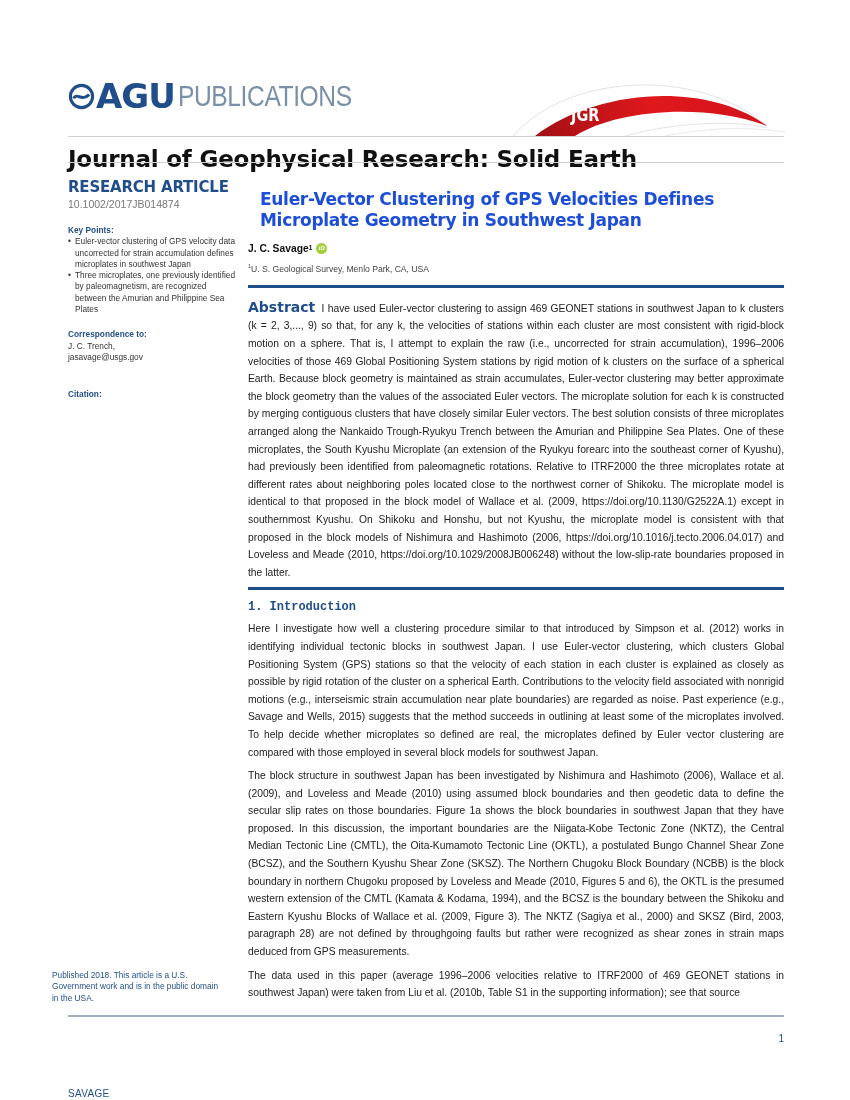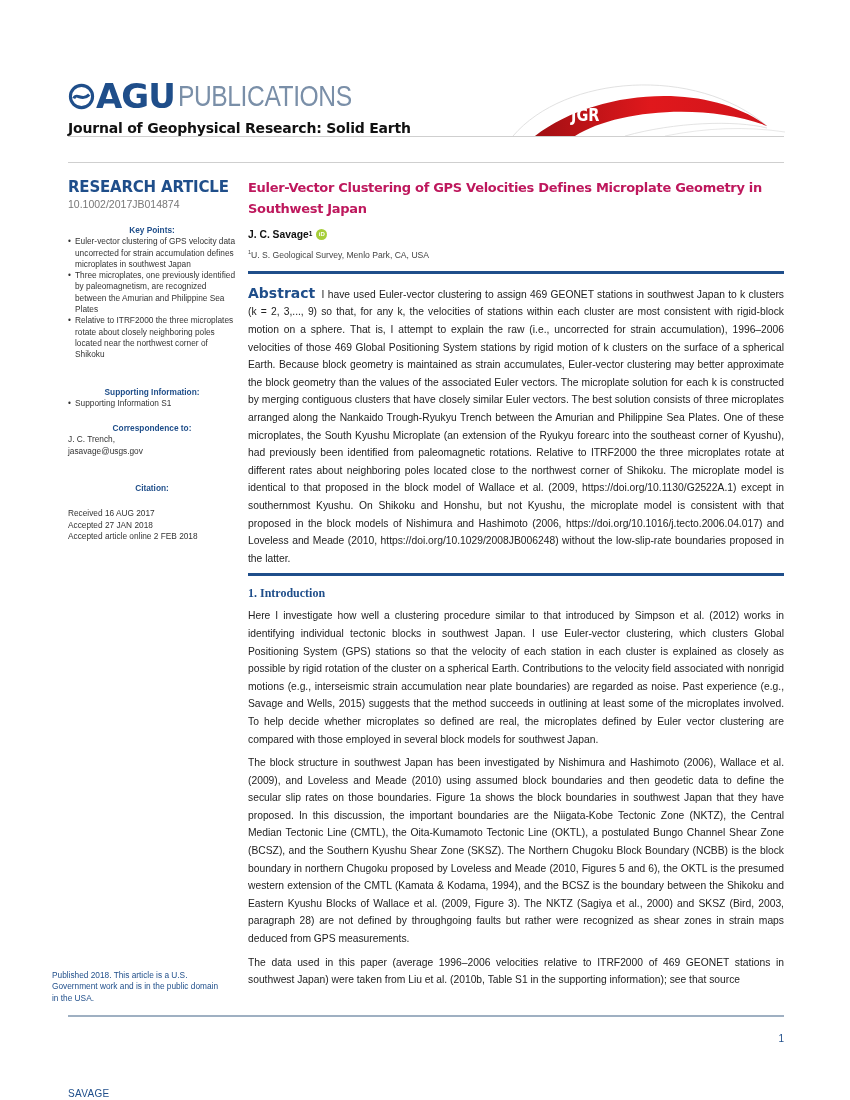--- a/index.html
+++ b/index.html
@@ -9,48 +9,48 @@
   
   .masthead { position: absolute; left: 68px; top: 78px; height: 32px; display: flex; align-items: flex-end; }
   .agu-logo-mark { width: 27px; height: 27px; margin-right: 1px; }
   .agu-word { font-family: "DejaVu Sans", sans-serif; font-weight: bold; font-size: 34px; color: #1f4e8a; letter-spacing: -1px; line-height: 28px; }
   .pub-word { font-family: "Liberation Sans", sans-serif; font-size: 30px; color: #7a8fa8; line-height: 28px; margin-left: 3px; transform: scaleX(0.82); transform-origin: left bottom; letter-spacing: -0.5px; }
 
   .jgr-swoosh { position: absolute; left: 505px; top: 70px; width: 280px; height: 66px; }
   .jgr-label { position: absolute; left: 571px; top: 105px; font-family: "DejaVu Sans", sans-serif; font-weight: bold; font-size: 17px; color: #ffffff; transform: scaleX(0.85); transform-origin: left; }
 
   .rule-top { position: absolute; left: 68px; top: 136px; width: 716px; height: 1px; background: #cfcfcf; }
-  .journal-title { position: absolute; left: 68px; top: 120px; font-family: "DejaVu Sans", sans-serif; font-weight: bold; font-size: 14px; color: #111; letter-spacing: -0.2px; }
+  .journal-title { position: absolute; left: 68px; top: 146px; font-family: "DejaVu Sans", sans-serif; font-weight: bold; font-size: 23px; color: #111; letter-spacing: -0.2px; }
   .rule-mid { position: absolute; left: 68px; top: 162px; width: 716px; height: 1px; background: #cfcfcf; }
 
   
   .sidebar { position: absolute; left: 68px; top: 178px; width: 168px; font-size: 8.3px; line-height: 11.3px; color: #333; }
   .article-type { font-family: "DejaVu Sans", sans-serif; font-weight: bold; font-size: 15px; color: #1f4e8a; letter-spacing: -0.2px; line-height: 18px; }
   .doi { font-size: 10.5px; color: #777; margin-top: 2px; line-height: 13px; }
-  .sb-head { font-weight: bold; color: #1f4e8a; font-size: 8.3px; text-align: center; }
+  .sb-head { font-weight: bold; color: #1f4e8a; font-size: 8.3px; }
   .sb-list { margin: 0; padding: 0; list-style: none; }
   .sb-list li { padding-left: 7px; position: relative; }
   .sb-list li::before { content: "\2022"; position: absolute; left: 0; top: 0; }
   .sb-block { margin-bottom: 14px; }
   .italic { font-style: italic; }
   .published { position: absolute; left: 52px; top: 970px; width: 170px; font-size: 8.3px; line-height: 11.3px; color: #1f4e8a; }
 
   
   .main { position: absolute; left: 248px; top: 177px; width: 536px; }
-  .title { font-family: "DejaVu Sans", sans-serif; font-weight: bold; font-size: 13px; line-height: 21px; color: #be185d; letter-spacing: -0.3px; margin: 0; }
+  .title { font-family: "DejaVu Sans", sans-serif; font-weight: bold; font-size: 17px; line-height: 21px; color: #1d4ed8; letter-spacing: -0.3px; margin: 12px; }
   .authorline { margin-top: 10px; font-weight: bold; font-size: 10.3px; color: #111; display: flex; align-items: center; }
   .authorline sup { font-size: 6.5px; position: relative; top: -1px; }
   .orcid { display: inline-block; width: 11px; height: 11px; border-radius: 50%; background: #a6ce39; color: #fff; font-size: 6px; font-weight: bold; text-align: center; line-height: 11px; margin-left: 4px; }
   .affil { margin-top: 9px; font-size: 8.6px; color: #444; }
   .affil sup { font-size: 5.5px; }
   .rule-thick { height: 3px; background: #1f4e8a; margin-top: 11px; }
   .abstract { margin-top: 11px; font-size: 10.3px; line-height: 17.6px; color: #222; text-align: justify; }
   .abstract-head { font-family: "DejaVu Sans", sans-serif; font-weight: bold; font-size: 14px; color: #1f4e8a; margin-right: 3px; }
   .rule-thick2 { height: 3px; background: #1f4e8a; margin-top: 6px; }
-  .section-head { font-family: Liberation Serif, serif; font-weight: bold; font-size: 12px; color: #1f4e8a; margin-top: 10px; margin-bottom: 6px; }
+  .section-head { font-family: Liberation Mono, monospace; font-weight: bold; font-size: 12px; color: #1f4e8a; margin-top: 10px; margin-bottom: 6px; }
   .body-p { font-size: 10.3px; line-height: 17.6px; color: #222; text-align: justify; margin: 0 0 6px 0; }
   .section-head.data { margin-top: 8px; }
 
   .rule-foot { position: absolute; left: 68px; top: 1015px; width: 716px; height: 2px; background: #9fb0c2; }
   .footer-left { position: absolute; left: 68px; top: 1088px; font-size: 10px; color: #1f4e8a; letter-spacing: 0.3px; }
   .footer-right { position: absolute; left: 770px; top: 1033px; width: 14px; text-align: right; font-size: 10px; color: #1f4e8a; }
 </style>
 </head>
 <body>
 
@@ -84,46 +84,34 @@
 
 <div class="sidebar">
   <div class="article-type">RESEARCH ARTICLE</div>
   <div class="doi">10.1002/2017JB014874</div>
 
   <div class="sb-block" style="margin-top:14px;">
     <div class="sb-head">Key Points:</div>
     <ul class="sb-list">
       <li>Euler-vector clustering of GPS velocity data uncorrected for strain accumulation defines microplates in southwest Japan</li>
       <li>Three microplates, one previously identified by paleomagnetism, are recognized between the Amurian and Philippine Sea Plates</li>
-      <li>Relative to ITRF2000 the three microplates rotate about closely neighboring poles located near the northwest corner of Shikoku</li>
     </ul>
   </div>
 
-  <div class="sb-block" style="margin-top:26px;">
-    <div class="sb-head">Supporting Information:</div>
-    <ul class="sb-list">
-      <li>Supporting Information S1</li>
-    </ul>
-  </div>
 
   <div class="sb-block">
     <div class="sb-head">Correspondence to:</div>
     <div>J. C. Trench,</div>
     <div>jasavage@usgs.gov</div>
   </div>
 
   <div class="sb-block" style="margin-top:26px;">
     <div class="sb-head">Citation:</div>
   </div>
 
-  <div class="sb-block">
-    <div>Received 16 AUG 2017</div>
-    <div>Accepted 27 JAN 2018</div>
-    <div>Accepted article online 2 FEB 2018</div>
-  </div>
 </div>
 
 <div class="published">Published 2018. This article is a U.S. Government work and is in the public domain in the USA.</div>
 
 <div class="main">
   <h1 class="title">Euler-Vector Clustering of GPS Velocities Defines Microplate Geometry in Southwest Japan</h1>
   <div class="authorline">
     <span>J. C. Savage</span>
       <sup>1</sup>
     <span class="orcid">iD</span>

